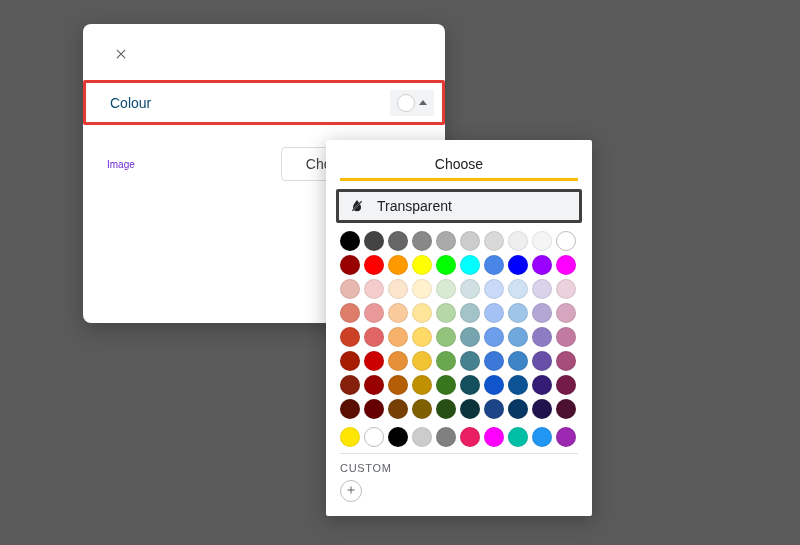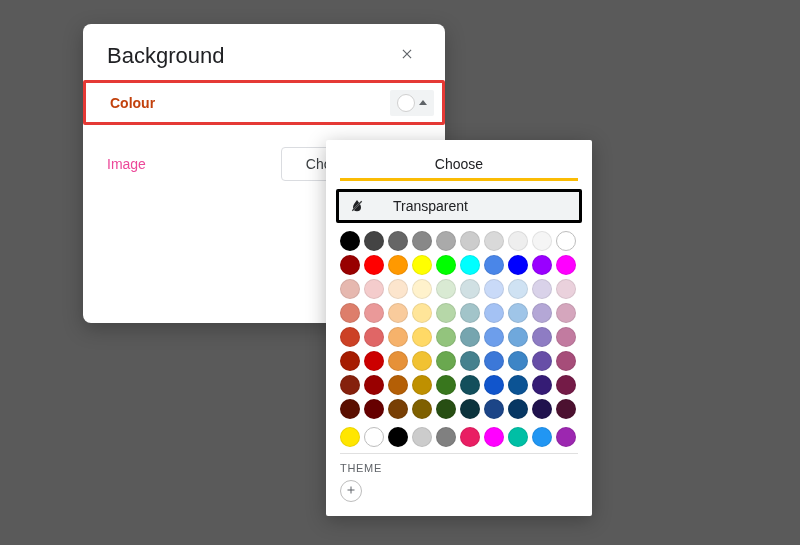--- a/index.html
+++ b/index.html
@@ -16,52 +16,52 @@
   .close-btn{background:none;border:none;width:28px;height:28px;cursor:pointer;color:#5f6368;font-size:16px;}
   .close-btn svg{width:14px;height:14px;}
 
   
   .colour-bar{
     margin:0 -24px 22px -24px;
     border:3px solid #e53935;border-radius:2px;
     height:45px;display:flex;align-items:center;justify-content:space-between;
     padding:0 8px 0 24px;
   }
-  .colour-label{font-size:14px;color:#c2410c;font-weight:bold;}
+  .colour-label{font-size:14px;color:#0c4a6e;}
   .colour-picker-btn{
     width:44px;height:26px;background:#f1f3f4;border:none;border-radius:2px;
     display:flex;align-items:center;justify-content:center;gap:4px;cursor:pointer;
   }
   .colour-swatch{width:18px;height:18px;border-radius:50%;background:#fff;border:1px solid #d0d0d0;}
   .tri{width:0;height:0;border-left:4px solid transparent;border-right:4px solid transparent;border-bottom:5px solid #5f6368;}
 
   .row{display:flex;align-items:center;justify-content:space-between;height:34px;margin-bottom:18px;}
-  .row-label{font-size:14px;color:#ec4899;}
+  .row-label{font-size:10px;color:#6d28d9;}
   .ghost-btn{
     height:34px;padding:0 14px;border:1px solid #dadce0;border-radius:4px;background:#fff;
     font-size:14px;color:#3c4043;cursor:pointer;white-space:nowrap;overflow:hidden;
   }
   .footer{display:flex;justify-content:flex-end;gap:14px;margin-top:6px;}
   .primary-btn{
     height:36px;padding:0 18px;border:none;border-radius:4px;background:#fbbc04;
     font-size:14px;color:#202124;cursor:pointer;overflow:hidden;
   }
 
   
   .popover{
     position:absolute;left:326px;top:140px;width:266px;background:#fff;
     border-radius:2px;box-shadow:0 4px 20px rgba(0,0,0,.28);padding:10px 14px 14px 14px;
   }
   .tabs{display:flex;margin-bottom:8px;}
   .tab{flex:1;text-align:center;font-size:14px;color:#5f6368;padding:6px 0;cursor:pointer;border-bottom:2px solid transparent;}
   .tab.active{color:#202124;font-weight:500;border-bottom:3px solid #fbbc04;}
 
   .transparent-row{
-    margin:0 -4px 8px -4px;border:3px solid #000000;border-radius:2px;
-    height:34px;background:#f1f3f4;display:flex;align-items:center;gap:28px;
+    margin:0 -4px 8px -4px;border:3px solid #404040;border-radius:2px;
+    height:34px;background:#f1f3f4;display:flex;align-items:center;gap:12px;
     padding:0 10px;cursor:pointer;
   }
   .trans-icon{width:16px;height:16px;}
   .trans-label{font-size:14px;color:#202124;}
 
   .swatch-grid{display:grid;grid-template-columns:repeat(10,20px);grid-auto-rows:20px;gap:4px;margin-bottom:8px;}
   .swatch{width:20px;height:20px;border-radius:50%;cursor:pointer;border:1px solid rgba(0,0,0,.08);}
   .swatch.white{border:1px solid #bdbdbd;}
 
   .section-label{font-size:11px;letter-spacing:.7px;color:#5f6368;margin:8px 0 6px 0;display:flex;align-items:center;gap:6px;}
@@ -74,21 +74,20 @@
     display:flex;align-items:center;justify-content:center;cursor:pointer;color:#5f6368;margin-top:4px;
   }
   .add-custom svg{width:12px;height:12px;}
   .pencil{width:14px;height:14px;}
 </style>
 </head>
 <body>
 
 <div class="dialog">
   <div class="dialog-header">
-    <div class="dialog-title">Background</div>
     <button class="close-btn">
       <span>
         <svg viewBox="0 0 24 24" fill="none" stroke="#5f6368" stroke-width="2">
             <path d="M5 5l14 14M19 5L5 19"></path>
           </svg>
       </span>
     </button>
   </div>
 
   <div class="colour-bar">
@@ -215,21 +214,21 @@
       <div class="swatch" style="background: rgb(128, 128, 128);"></div>
       <div class="swatch" style="background: rgb(233, 30, 99);"></div>
       <div class="swatch" style="background: rgb(255, 0, 255);"></div>
       <div class="swatch" style="background: rgb(0, 191, 165);"></div>
       <div class="swatch" style="background: rgb(33, 150, 243);"></div>
       <div class="swatch" style="background: rgb(156, 39, 176);"></div>
     </div>
 
   <div class="divider"></div>
 
-  <div class="section-label">THEME</div>
+  <div class="section-label">CUSTOM</div>
   <div class="add-custom">
     <span>
       <svg viewBox="0 0 24 24" fill="none" stroke="#5f6368" stroke-width="2">
           <path d="M12 5v14M5 12h14"></path>
         </svg>
     </span>
   </div>
 </div>
 
 </body></html>

